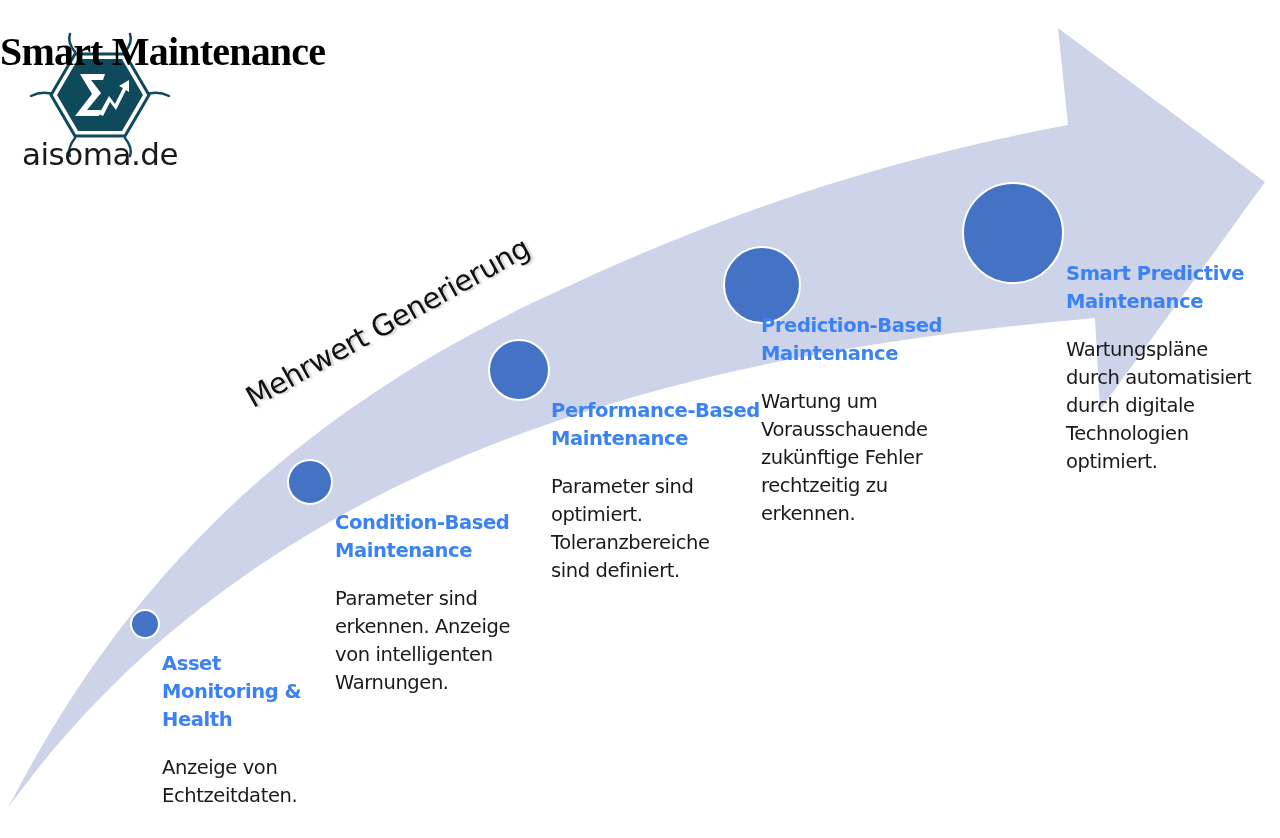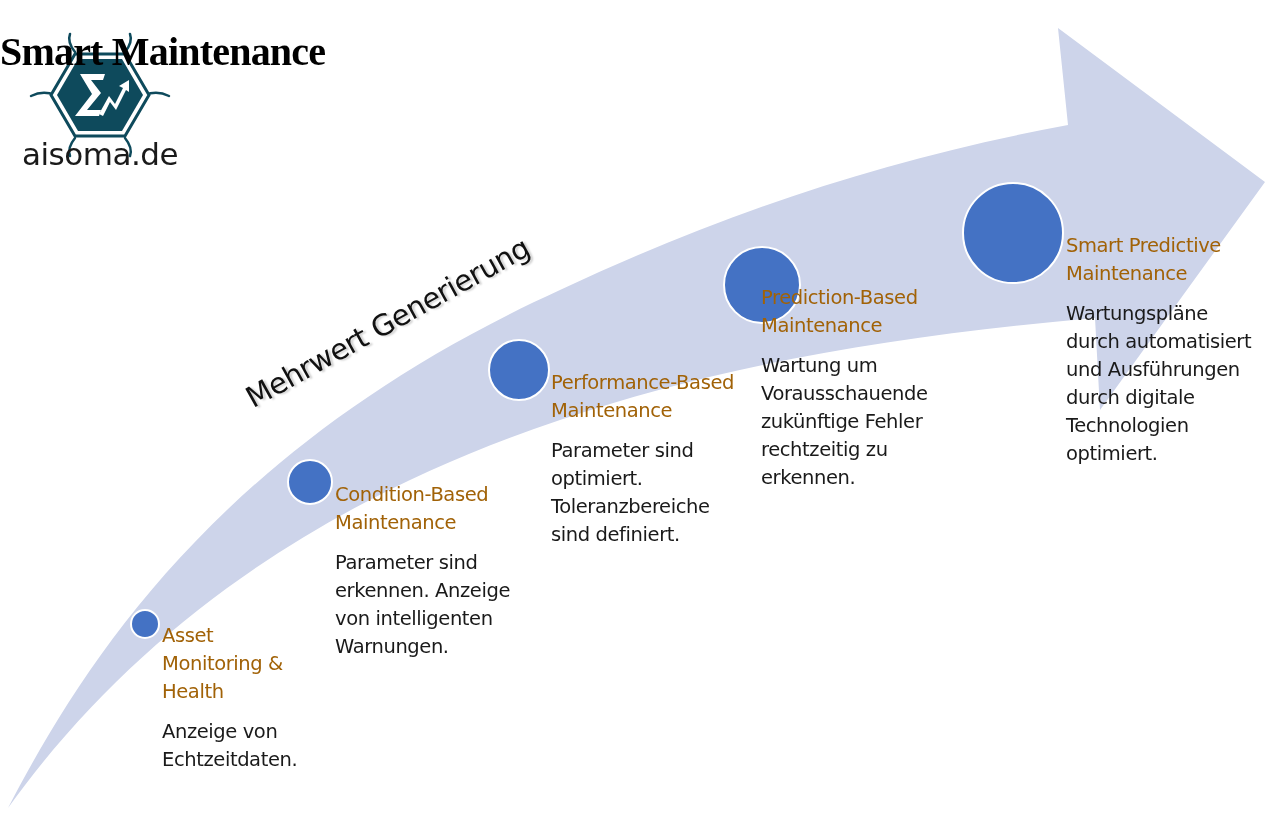--- a/index.html
+++ b/index.html
@@ -10,23 +10,23 @@
   .logo-text { position:absolute; left:22px; top:136px; font-size:31px; color:#1a1a1a;
                font-family:"DejaVu Sans", sans-serif; letter-spacing:-0.5px; }
   .title { position:absolute; left:0; width:1268px; top:28px; text-align:left;
            font-size:40px; font-weight:bold; color:#000;
            font-family:Liberation Serif, serif; letter-spacing:-0.8px; }
   .slogan { position:absolute; left:225px; top:280px; font-size:29px; color:#111;
             font-family:"DejaVu Sans", sans-serif; letter-spacing:-0.5px;
             transform-origin:0 0; transform:rotate(-29deg);
             text-shadow:2px 2px 2px rgba(0,0,0,0.18); white-space:nowrap; }
   .stage { position:absolute; }
-  .stage-title { font-weight:normal; font-size:19.5px; line-height:28px; color:#a16207;
-                 font-family:"DejaVu Sans", sans-serif; letter-spacing:-0.4px; }
-  .stage-desc { margin-top:12px; font-size:19.5px; line-height:28px; color:#1a1a1a;
+  .stage-title { font-weight:bold; font-size:19.5px; line-height:28px; color:#3b82f6;
+                 font-family:"DejaVu Sans", sans-serif; letter-spacing:-0.4px;margin-top:28px; }
+  .stage-desc { margin-top:20px; font-size:19.5px; line-height:28px; color:#1a1a1a;
                 font-family:"DejaVu Sans", sans-serif; letter-spacing:-0.4px; }
 </style>
 </head>
 <body>
 
 <svg class="arrow-svg" viewBox="0 0 1280 838" xmlns="http://www.w3.org/2000/svg">
   <path d="M 8 808
            C 90 650, 230 440, 560 290
            C 720 215, 880 160, 1068 125
            L 1058 28
@@ -118,18 +118,17 @@
 </div>
 
 <div class="stage" style="left:1066px; top:232px; width:210px;">
   <div class="stage-title">
     <div>Smart Predictive</div>
     <div>Maintenance</div>
   </div>
   <div class="stage-desc">
     <div>Wartungspläne</div>
     <div>durch automatisiert</div>
-    <div>und Ausführungen</div>
     <div>durch digitale</div>
     <div>Technologien</div>
     <div>optimiert.</div>
   </div>
 </div>
 
 </body></html>

